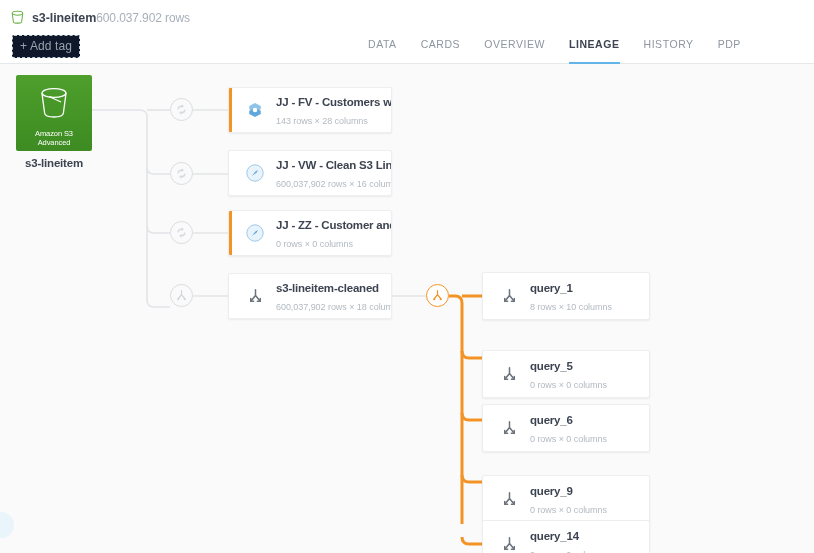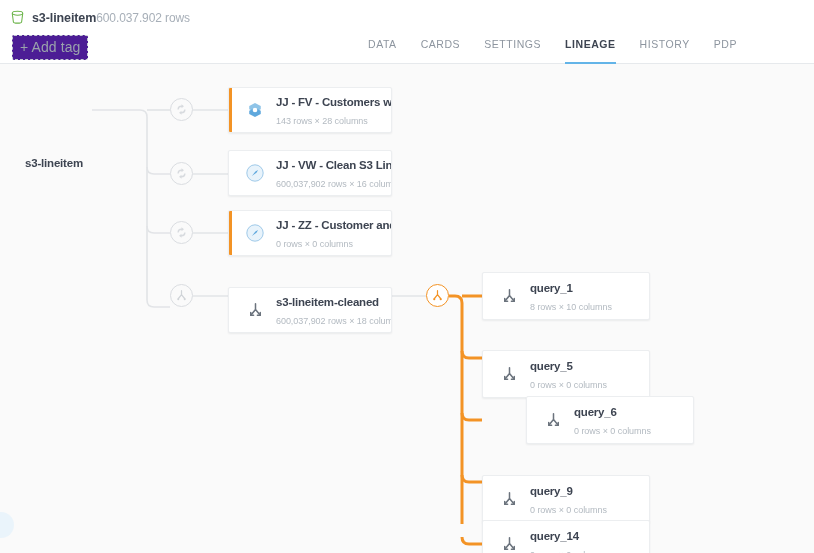--- a/index.html
+++ b/index.html
@@ -37,23 +37,23 @@
   #dataset-rows {
     font-size: 12px;
     color: #a7afb8;
     letter-spacing: -0.1px;
   }
   #add-tag {
     position: absolute;
     left: 12px; top: 35px;
     border: 1px dashed #c6ccd4;
     border-radius: 2px;
-    background: #4c1d95;
+    background: #0f172a;
     color: #9aa2ac;
-    font-size: 14px;
+    font-size: 12px;
     padding: 3px 7px 4px 7px;
     font-family: "Liberation Sans", sans-serif;
     cursor: pointer;
     letter-spacing: 0.1px;
   }
 
   
   #tabs {
     position: absolute;
     left: 368px; top: 33px;
@@ -216,21 +216,21 @@
     </span>
     <span id="dataset-name">s3-lineitem</span>
     <span id="dataset-rows">600.037.902 rows</span>
   </div>
 
   <button id="add-tag">+ Add tag</button>
 
   <div id="tabs">
     <div class="tab"><span>DATA</span></div>
     <div class="tab"><span>CARDS</span></div>
-    <div class="tab"><span>SETTINGS</span></div>
+    <div class="tab"><span>OVERVIEW</span></div>
     <div class="tab active"><span>LINEAGE</span></div>
     <div class="tab"><span>HISTORY</span></div>
     <div class="tab"><span>PDP</span></div>
 
   </div>
 </div>
 
 <div id="canvas">
 
   <svg id="edges" width="814" height="489">
@@ -253,20 +253,34 @@
     <g fill="none" stroke="#f39325" stroke-width="3">
       <path d="M449 232 H455 Q462 232 462 239 V460"></path>
       <path d="M462 232 H482"></path>
       <path d="M462 287 Q462 294 469 294 H482"></path>
       <path d="M462 349 Q462 356 469 356 H482"></path>
       <path d="M462 411 Q462 418 469 418 H482"></path>
       <path d="M462 473 Q462 480 469 480 H482"></path>
     </g>
   </svg>
 
+  <div id="source-node">
+    <span class="big-bucket">
+      <svg width="36" height="33" viewBox="0 0 36 33">
+        <ellipse cx="18" cy="7" rx="12" ry="4.4" fill="none" stroke="#ffffff" stroke-width="1.3"></ellipse>
+        <path d="M6 7.4 L8.6 27 Q9 31 18 31 Q27 31 27.4 27 L30 7.4" fill="none" stroke="#ffffff" stroke-width="1.3" stroke-linejoin="round"></path>
+        <path d="M14 11 L25 16" stroke="#ffffff" stroke-width="1.1" fill="none"></path>
+        <circle cx="14.4" cy="11" r="1.1" fill="#ffffff"></circle>
+      </svg>
+    </span>
+    <div class="plat-label">
+      <span>Amazon S3</span><br>
+      <span>Advanced</span>
+    </div>
+  </div>
   <div id="source-label">s3-lineitem</div>
 
   <div class="badge" style="left:170px; top:34px;">
     <svg width="13" height="13" viewBox="0 0 16 16">
       <path d="M3 8 a5 5 0 0 1 5-5 l0 -1.6 3 2.6 -3 2.6 0 -1.6 a3.4 3.4 0 0 0 -3.4 3 z" fill="#d8dbdf"></path>
       <path d="M13 8 a5 5 0 0 1 -5 5 l0 1.6 -3 -2.6 3 -2.6 0 1.6 a3.4 3.4 0 0 0 3.4 -3 z" fill="#d8dbdf"></path>
     </svg>
   </div>
   <div class="badge" style="left:170px; top:98px;">
     <svg width="13" height="13" viewBox="0 0 16 16">
@@ -331,21 +345,21 @@
         <circle cx="11" cy="11" r="9" fill="#e8f3fb" stroke="#9fc9e8" stroke-width="1.1"></circle>
         <path d="M7.6 14.4 L11.4 9.4 L14.4 7.6 L12.6 10.6 L7.6 14.4 Z" fill="#5fa8dd"></path>
       </svg>
     </span>
     <span class="card-text">
       <span class="card-title">JJ - ZZ - Customer and </span><br>
       <span class="card-sub">0 rows × 0 columns</span>
     </span>
   </div>
 
-  <div class="card mid" style="top:223px;">
+  <div class="card mid" style="top:209px;">
     <span class="card-icon">
       <svg width="19" height="19" viewBox="0 0 20 20">
         <path d="M10 3 V9 M10 9 L5 15 M10 9 L15 15" stroke="#6b737d" stroke-width="1.6" fill="none" stroke-linecap="round"></path>
         <path d="M5 15 l0 -3 M5 15 l3 0" stroke="#6b737d" stroke-width="1.6" fill="none" stroke-linecap="round"></path>
         <path d="M15 15 l0 -3 M15 15 l-3 0" stroke="#6b737d" stroke-width="1.6" fill="none" stroke-linecap="round"></path>
       </svg>
     </span>
     <span class="card-text">
       <span class="card-title">s3-lineitem-cleaned</span><br>
       <span class="card-sub">600,037,902 rows × 18 columns</span>
@@ -373,21 +387,21 @@
         <path d="M5 15 l0 -3 M5 15 l3 0" stroke="#6b737d" stroke-width="1.6" fill="none" stroke-linecap="round"></path>
         <path d="M15 15 l0 -3 M15 15 l-3 0" stroke="#6b737d" stroke-width="1.6" fill="none" stroke-linecap="round"></path>
       </svg>
     </span>
     <span class="card-text">
       <span class="card-title">query_5</span><br>
       <span class="card-sub">0 rows × 0 columns</span>
     </span>
   </div>
 
-  <div class="card right" style="top:332px;margin-left:44px;">
+  <div class="card right" style="top:340px;">
     <span class="card-icon">
       <svg width="19" height="19" viewBox="0 0 20 20">
         <path d="M10 3 V9 M10 9 L5 15 M10 9 L15 15" stroke="#6b737d" stroke-width="1.6" fill="none" stroke-linecap="round"></path>
         <path d="M5 15 l0 -3 M5 15 l3 0" stroke="#6b737d" stroke-width="1.6" fill="none" stroke-linecap="round"></path>
         <path d="M15 15 l0 -3 M15 15 l-3 0" stroke="#6b737d" stroke-width="1.6" fill="none" stroke-linecap="round"></path>
       </svg>
     </span>
     <span class="card-text">
       <span class="card-title">query_6</span><br>
       <span class="card-sub">0 rows × 0 columns</span>

